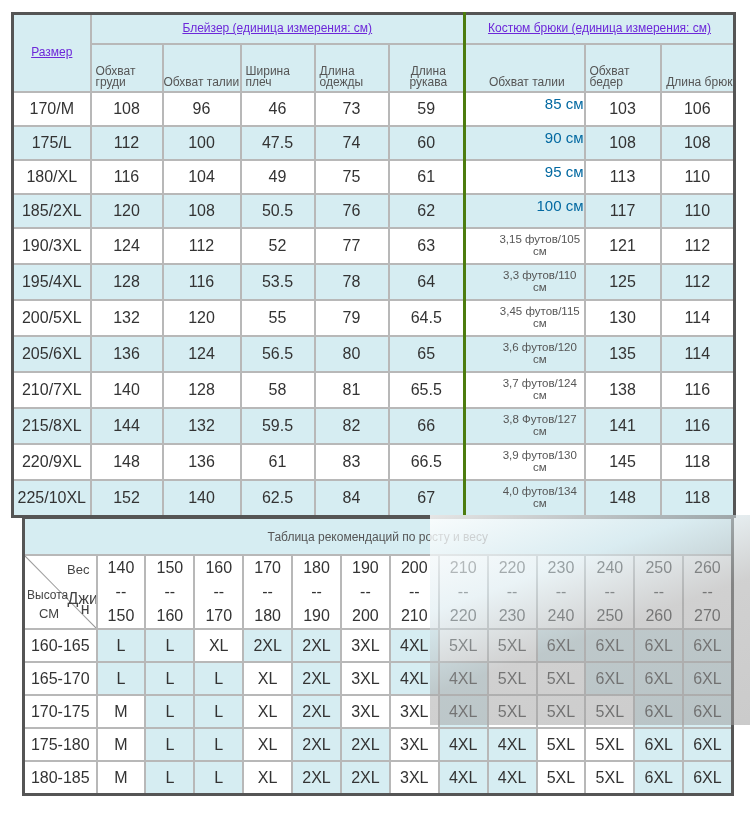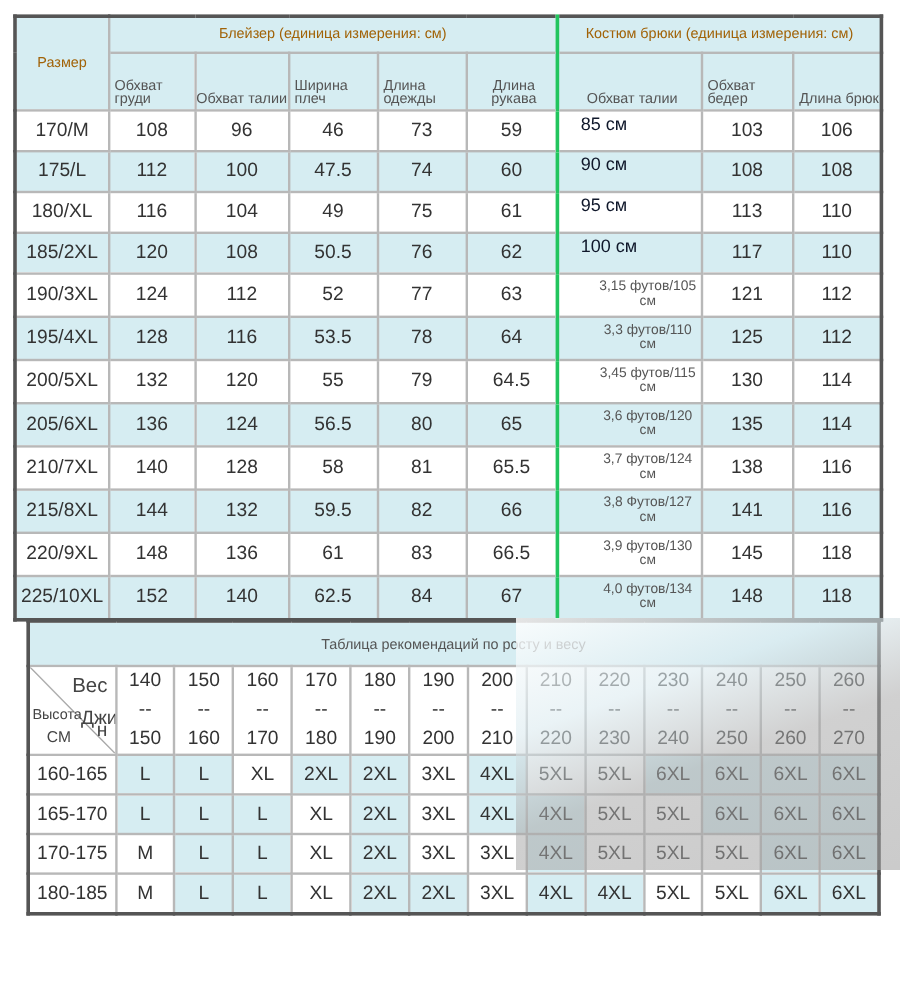--- a/index.html
+++ b/index.html
@@ -3,34 +3,34 @@
 <meta charset="utf-8">
 <style>
   html,body{margin:0;padding:0;background:#ffffff;}
   body{width:756px;height:833px;position:relative;overflow:hidden;font-family:"Liberation Sans",sans-serif;color:#333;}
   table{border-collapse:collapse;position:absolute;table-layout:fixed;}
   td{border:2px solid #b8b8b8;text-align:center;vertical-align:middle;padding:0;overflow:hidden;}
   .b{background:#d6edf2;}
   .w{background:#ffffff;}
   
   #size-table{left:11px;top:12px;width:722px;border:3px solid #555;}
-  #size-table .hdr{font-size:12px;line-height:11px;color:#a16207;}
+  #size-table .hdr{font-size:12px;line-height:11px;color:#6d28d9;text-decoration:underline;}
   #size-table .sub{font-size:12px;line-height:11px;color:#555;text-align:left;padding-left:4px;vertical-align:bottom;padding-bottom:3px;}
   #size-table .sub.c{text-align:center;}
   #size-table .val{font-size:16px;color:#333;height:30px;}
   #size-table .inch{font-size:11.5px;color:#555;vertical-align:top;padding-top:4px;padding-left:30px;}
-  #size-table .cm{font-size:15px;color:#0f172a;text-align:left;padding-left:18px;vertical-align:top;padding-top:2px;}
-  #size-table .sep{border-left:3px solid #22c55e;}
+  #size-table .cm{font-size:15px;color:#0369a1;text-align:right;padding-left:18px;vertical-align:top;padding-top:2px;}
+  #size-table .sep{border-left:3px solid #4d7c0f;}
   
   #reco-table{left:22px;top:516px;width:710px;border:3px solid #555;}
   #reco-table .title{font-size:12px;color:#555;height:35px;background:#d6edf2;}
   #reco-table .r{font-size:16px;color:#333;height:31px;}
   #reco-table .rng{font-size:16px;color:#333;line-height:24px;}
   .diag{position:relative;height:72px;background:linear-gradient(to top right,#fff calc(50% - 1px),#9a9a9a 50%,#fff calc(50% + 1px));}
-  .diag span{position:absolute;font-size:17px;color:#444;}
+  .diag span{position:absolute;font-size:13px;color:#444;}
   .glare{position:absolute;left:430px;top:515px;width:320px;height:210px;pointer-events:none;
     background:linear-gradient(160deg,rgba(255,255,255,0.85) 0%,rgba(220,235,240,0.6) 30%,rgba(170,170,170,0.55) 55%,rgba(160,160,160,0.55) 100%);}
 </style>
 </head>
 <body>
 
 <table id="size-table">
   <colgroup>
     <col style="width:78px">
       <col style="width:72px">
@@ -323,20 +323,36 @@
         <td class="r w">3XL</td>
         <td class="r w">3XL</td>
         <td class="r b">4XL</td>
         <td class="r w">5XL</td>
         <td class="r w">5XL</td>
         <td class="r w">5XL</td>
         <td class="r b">6XL</td>
         <td class="r b">6XL</td>
       </tr>
       <tr>
+        <td class="w r">175-180</td>
+        <td class="r w">M</td>
+        <td class="r b">L</td>
+        <td class="r b">L</td>
+        <td class="r w">XL</td>
+        <td class="r b">2XL</td>
+        <td class="r b">2XL</td>
+        <td class="r w">3XL</td>
+        <td class="r b">4XL</td>
+        <td class="r b">4XL</td>
+        <td class="r w">5XL</td>
+        <td class="r w">5XL</td>
+        <td class="r b">6XL</td>
+        <td class="r b">6XL</td>
+      </tr>
+      <tr>
         <td class="w r">180-185</td>
         <td class="r w">M</td>
         <td class="r b">L</td>
         <td class="r b">L</td>
         <td class="r w">XL</td>
         <td class="r b">2XL</td>
         <td class="r b">2XL</td>
         <td class="r w">3XL</td>
         <td class="r b">4XL</td>
         <td class="r b">4XL</td>

